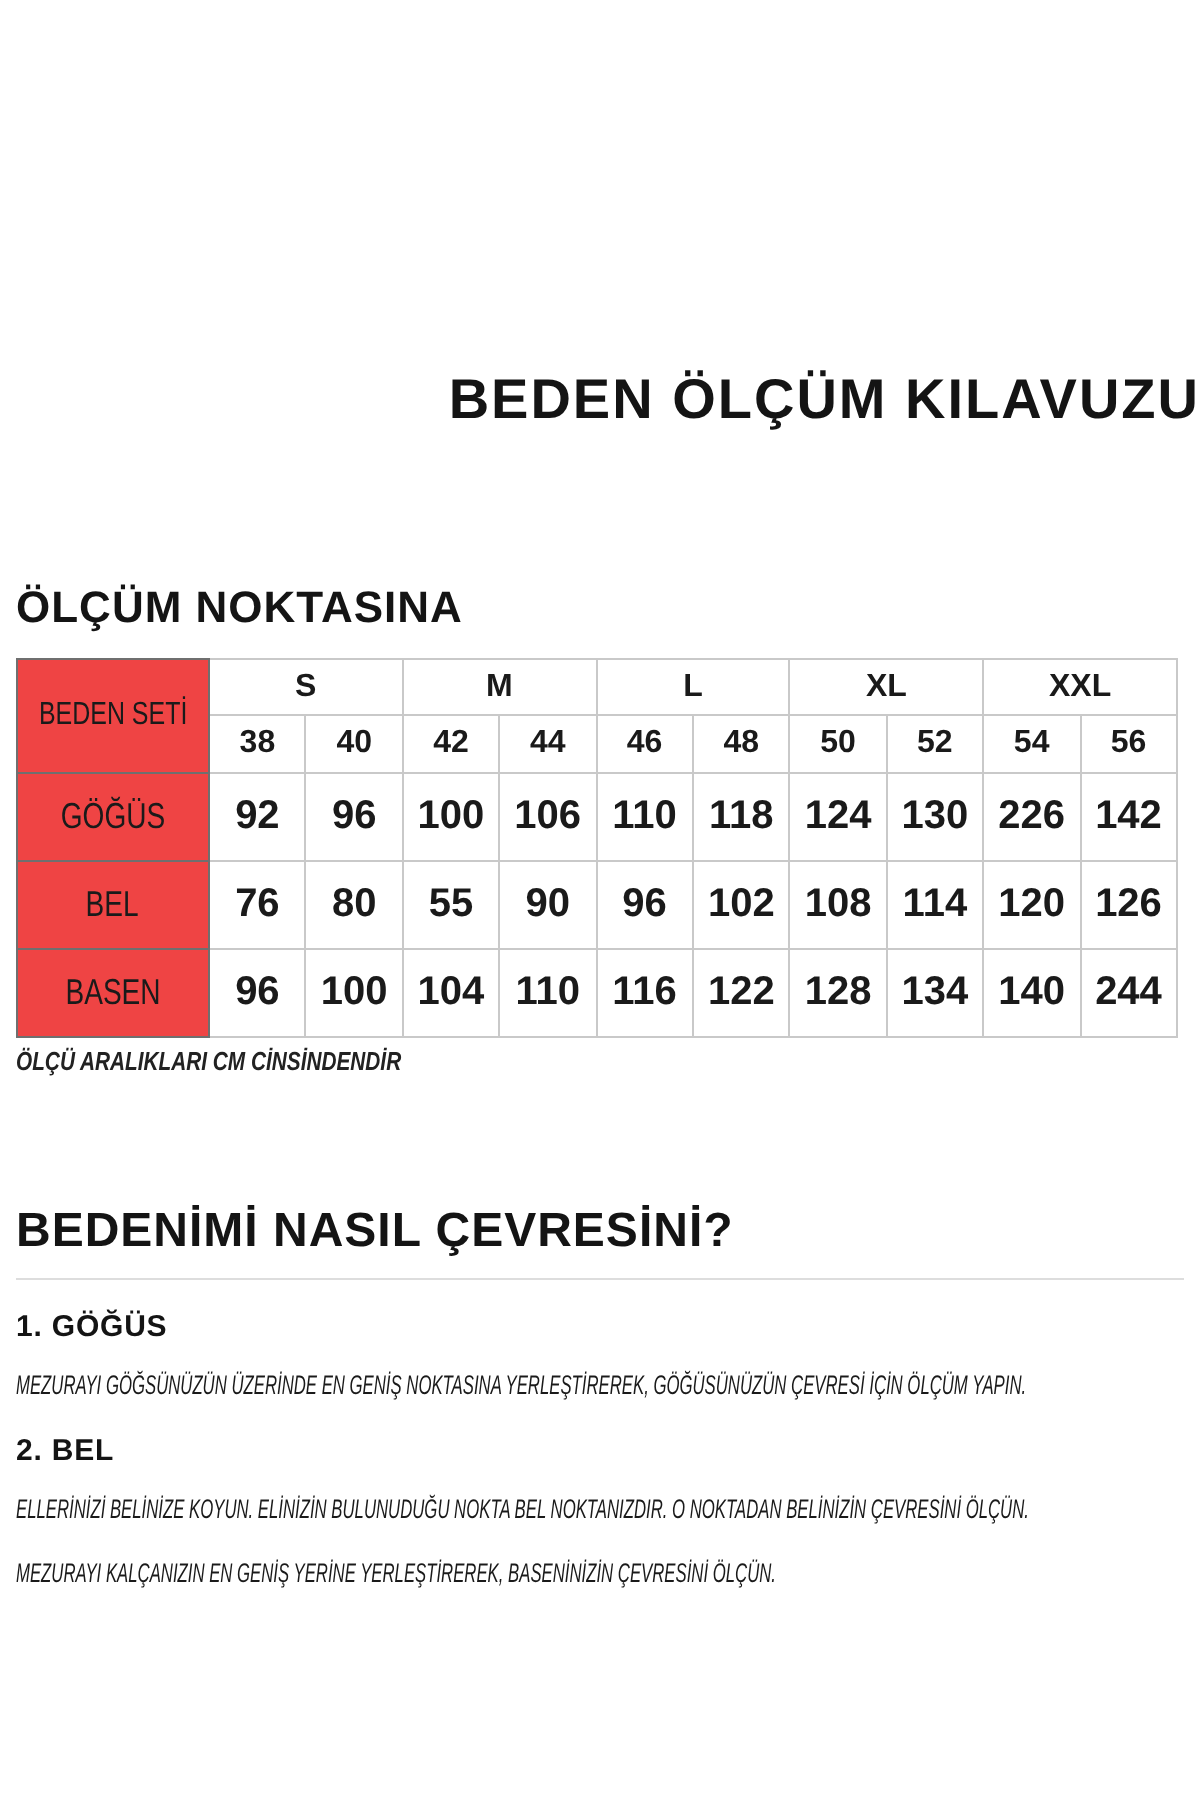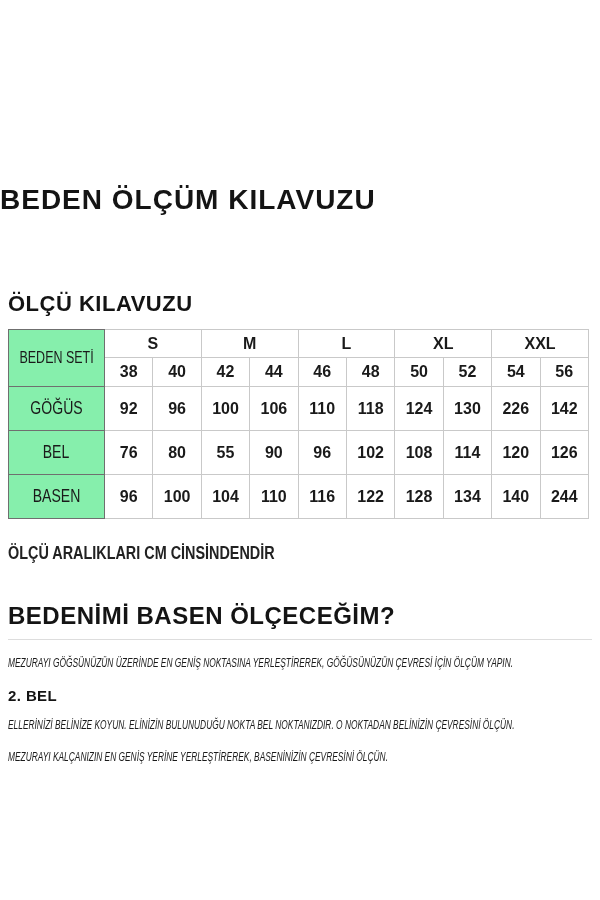--- a/index.html
+++ b/index.html
@@ -10,21 +10,21 @@
     font-family: "Liberation Sans", sans-serif;
     color: #141414;
     position: relative;
     overflow: hidden;
   }
 
   
   .main-title {
     position: absolute;
     top: 184px; left: 0; right: 0;
-    text-align: left;
+    text-align: right;
     font-size: 28px;
     font-weight: bold;
     letter-spacing: 1px;
     margin: 0;
   }
 
   
   .guide {
     position: absolute;
     top: 291px; left: 8px; right: 11px;
@@ -46,45 +46,46 @@
     border: 1px solid #c9c9c9;
     text-align: center;
     vertical-align: middle;
     padding: 0;
     font-weight: bold;
     color: #1a1a1a;
   }
   .size-table thead tr.group-row th { height: 28px; font-size: 16px; }
   .size-table thead tr.number-row th { height: 29px; font-size: 16px; }
   .size-table tbody tr { height: 44px; }
-  .size-table tbody td { font-size: 16px; }
+  .size-table tbody td { font-size: 20px; }
   .size-table th.label-cell {
     border: 1px solid #6f6f6f;
     font-weight: normal;
     font-size: 18px;
-    background: #86efac;
+    background: #ef4444;
   }
   
   .cond {
     display: inline-block;
     transform: scaleX(0.78);
     transform-origin: 50% 50%;
     white-space: nowrap;
   }
   .cond-left {
     display: inline-block;
     transform: scaleX(0.80);
     transform-origin: 0 50%;
     white-space: nowrap;
   }
   .units-note {
-    margin-top: 24px;
-    font-size: 18px;
+    margin-top: 4px;
+    font-size: 13px;
     font-weight: bold;
     color: #222222;
+    font-style: italic;
   }
 
   
   .howto {
     position: absolute;
     top: 602px; left: 8px; right: 8px;
   }
   .howto-heading {
     font-size: 24px;
     font-weight: bold;
@@ -111,21 +112,21 @@
   }
 </style>
 </head>
 <body>
 
 <div>
 
   <h1 class="main-title">BEDEN ÖLÇÜM KILAVUZU</h1>
 
   <section class="guide">
-    <h2 class="guide-heading">ÖLÇÜ KILAVUZU</h2>
+    <h2 class="guide-heading">ÖLÇÜM NOKTASINA</h2>
 
     <table class="size-table">
       <colgroup>
         <col class="col-label">
         <col>
           <col>
           <col>
           <col>
           <col>
           <col>
@@ -203,23 +204,24 @@
           </tr>
         </tbody>
     </table>
 
     <div class="units-note">
       <span class="cond-left">ÖLÇÜ ARALIKLARI CM CİNSİNDENDİR</span>
     </div>
   </section>
 
   <section class="howto">
-    <h2 class="howto-heading">BEDENİMİ BASEN ÖLÇECEĞİM?</h2>
+    <h2 class="howto-heading">BEDENİMİ NASIL ÇEVRESİNİ?</h2>
     <div id="steps">
 
+    <h3 class="step-title">1. GÖĞÜS</h3>
         <p class="step-text">MEZURAYI GÖĞSÜNÜZÜN ÜZERİNDE EN GENİŞ NOKTASINA YERLEŞTİREREK, GÖĞÜSÜNÜZÜN ÇEVRESİ İÇİN ÖLÇÜM YAPIN.</p>
         <h3 class="step-title">2. BEL</h3>
         <p class="step-text">ELLERİNİZİ BELİNİZE KOYUN. ELİNİZİN BULUNUDUĞU NOKTA BEL NOKTANIZDIR. O NOKTADAN BELİNİZİN ÇEVRESİNİ ÖLÇÜN.</p>
         <p class="step-text">MEZURAYI KALÇANIZIN EN GENİŞ YERİNE YERLEŞTİREREK, BASENİNİZİN ÇEVRESİNİ ÖLÇÜN.</p>
       </div>
   </section>
 
 </div>
 
 </body></html>

